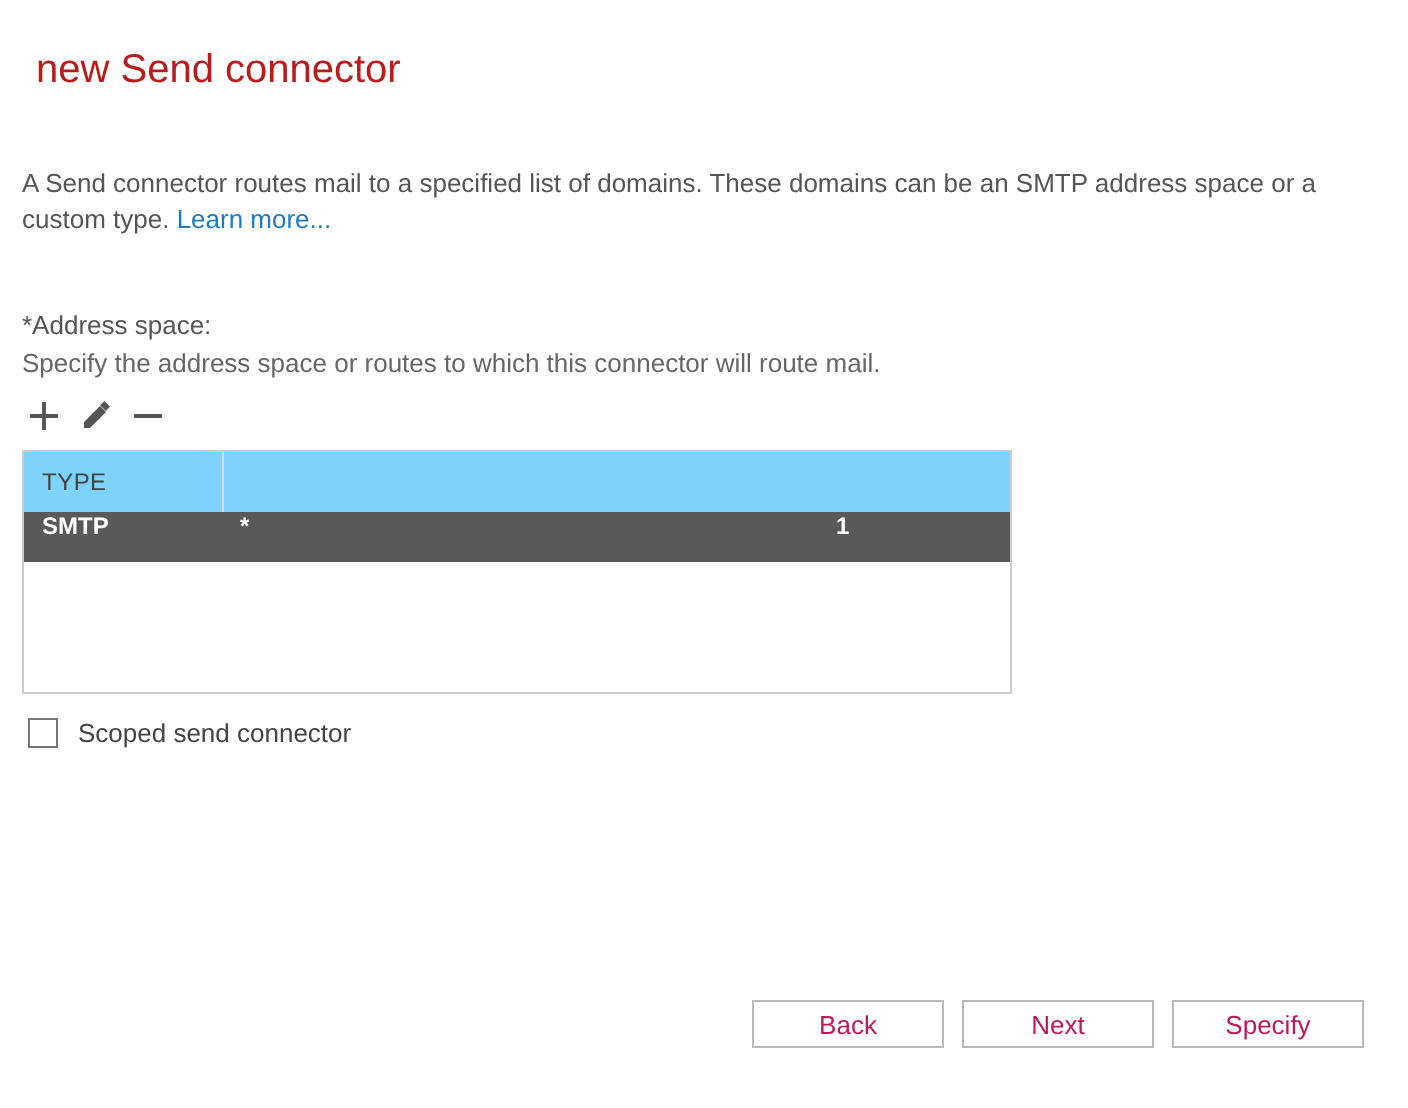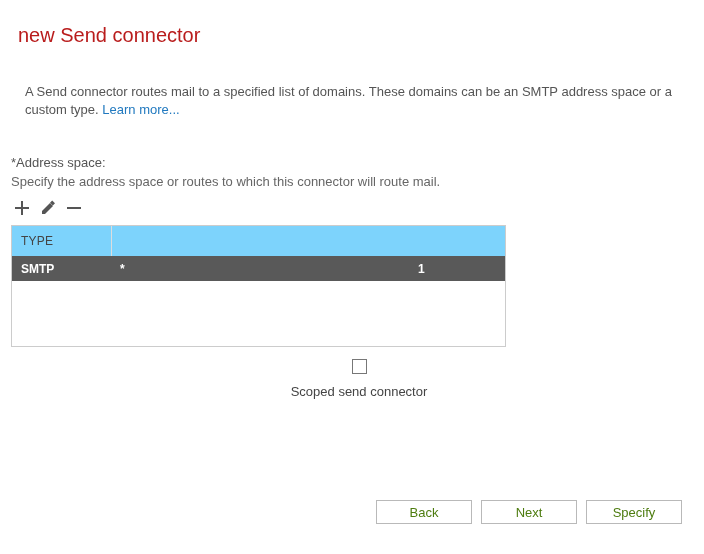--- a/index.html
+++ b/index.html
@@ -15,21 +15,21 @@
     }
     a { text-decoration: none; }
     .title {
       font-size: 20px;
       font-weight: 300;
       color: #b91c1c;
       margin: 24px 0 0 18px;
     }
     .desc {
       color: #555;
-      margin: 36px 18px 0 25px;
+      margin: 36px 18px 0 11px;
       line-height: 1.4;
     }
     .learn-more { color: #2179bf; }
     .section-lbl {
       color: #555;
       margin: 36px 0 0 11px;
     }
     .section-hint {
       color: #666;
       margin: 4px 0 0 11px;
@@ -62,21 +62,21 @@
       font-size: 12px;
       color: #444;
       letter-spacing: .02em;
     }
     .grid-body {
       height: 90px;
       background:#fff;
     }
     .grid-row {
       display: flex;
-      align-items: center;
+      align-items: flex-start;
       height: 25px;
       font-size: 12px;
     }
     .grid-row.selected {
       background: #595959;
       color: #fff;
       font-weight: 600;
     }
     .col1 { width: 100px; padding-left: 9px; }
     .col2 { flex: 1; padding-left: 8px; }
@@ -84,21 +84,20 @@
     .grid-head .col1,
     .grid-head .col2 { border-right:1px solid #ddd; height:100%; display:flex; align-items:center;}
     .grid-head .col3 { height:100%; display:flex; align-items:center;}
     
     .scoped {
       display:flex; align-items:center;
       margin: 12px 0 0 14px;
       gap: 10px;
       color:#444;
       font-size:13px;
-      flex-direction:column;
     }
     .scoped input {
       width:15px; height:15px;
       appearance:none;
       border:1px solid #777;
       background:#fff;
       cursor:pointer;
     }
     
     .footer {
@@ -107,21 +106,21 @@
       bottom: 30px;
       display:flex;
       gap: 9px;
     }
     .btn {
       min-width: 96px;
       height: 24px;
       padding: 0 10px;
       border: 1px solid #b9b9b9;
       background: #fff;
-      color:#4d7c0f;
+      color:#be185d;
       font-size:13px;
       cursor:pointer;
     }
   </style>
 </head>
 <body>
 
 <h1 class="title">new Send connector</h1>
 
 <p class="desc">

